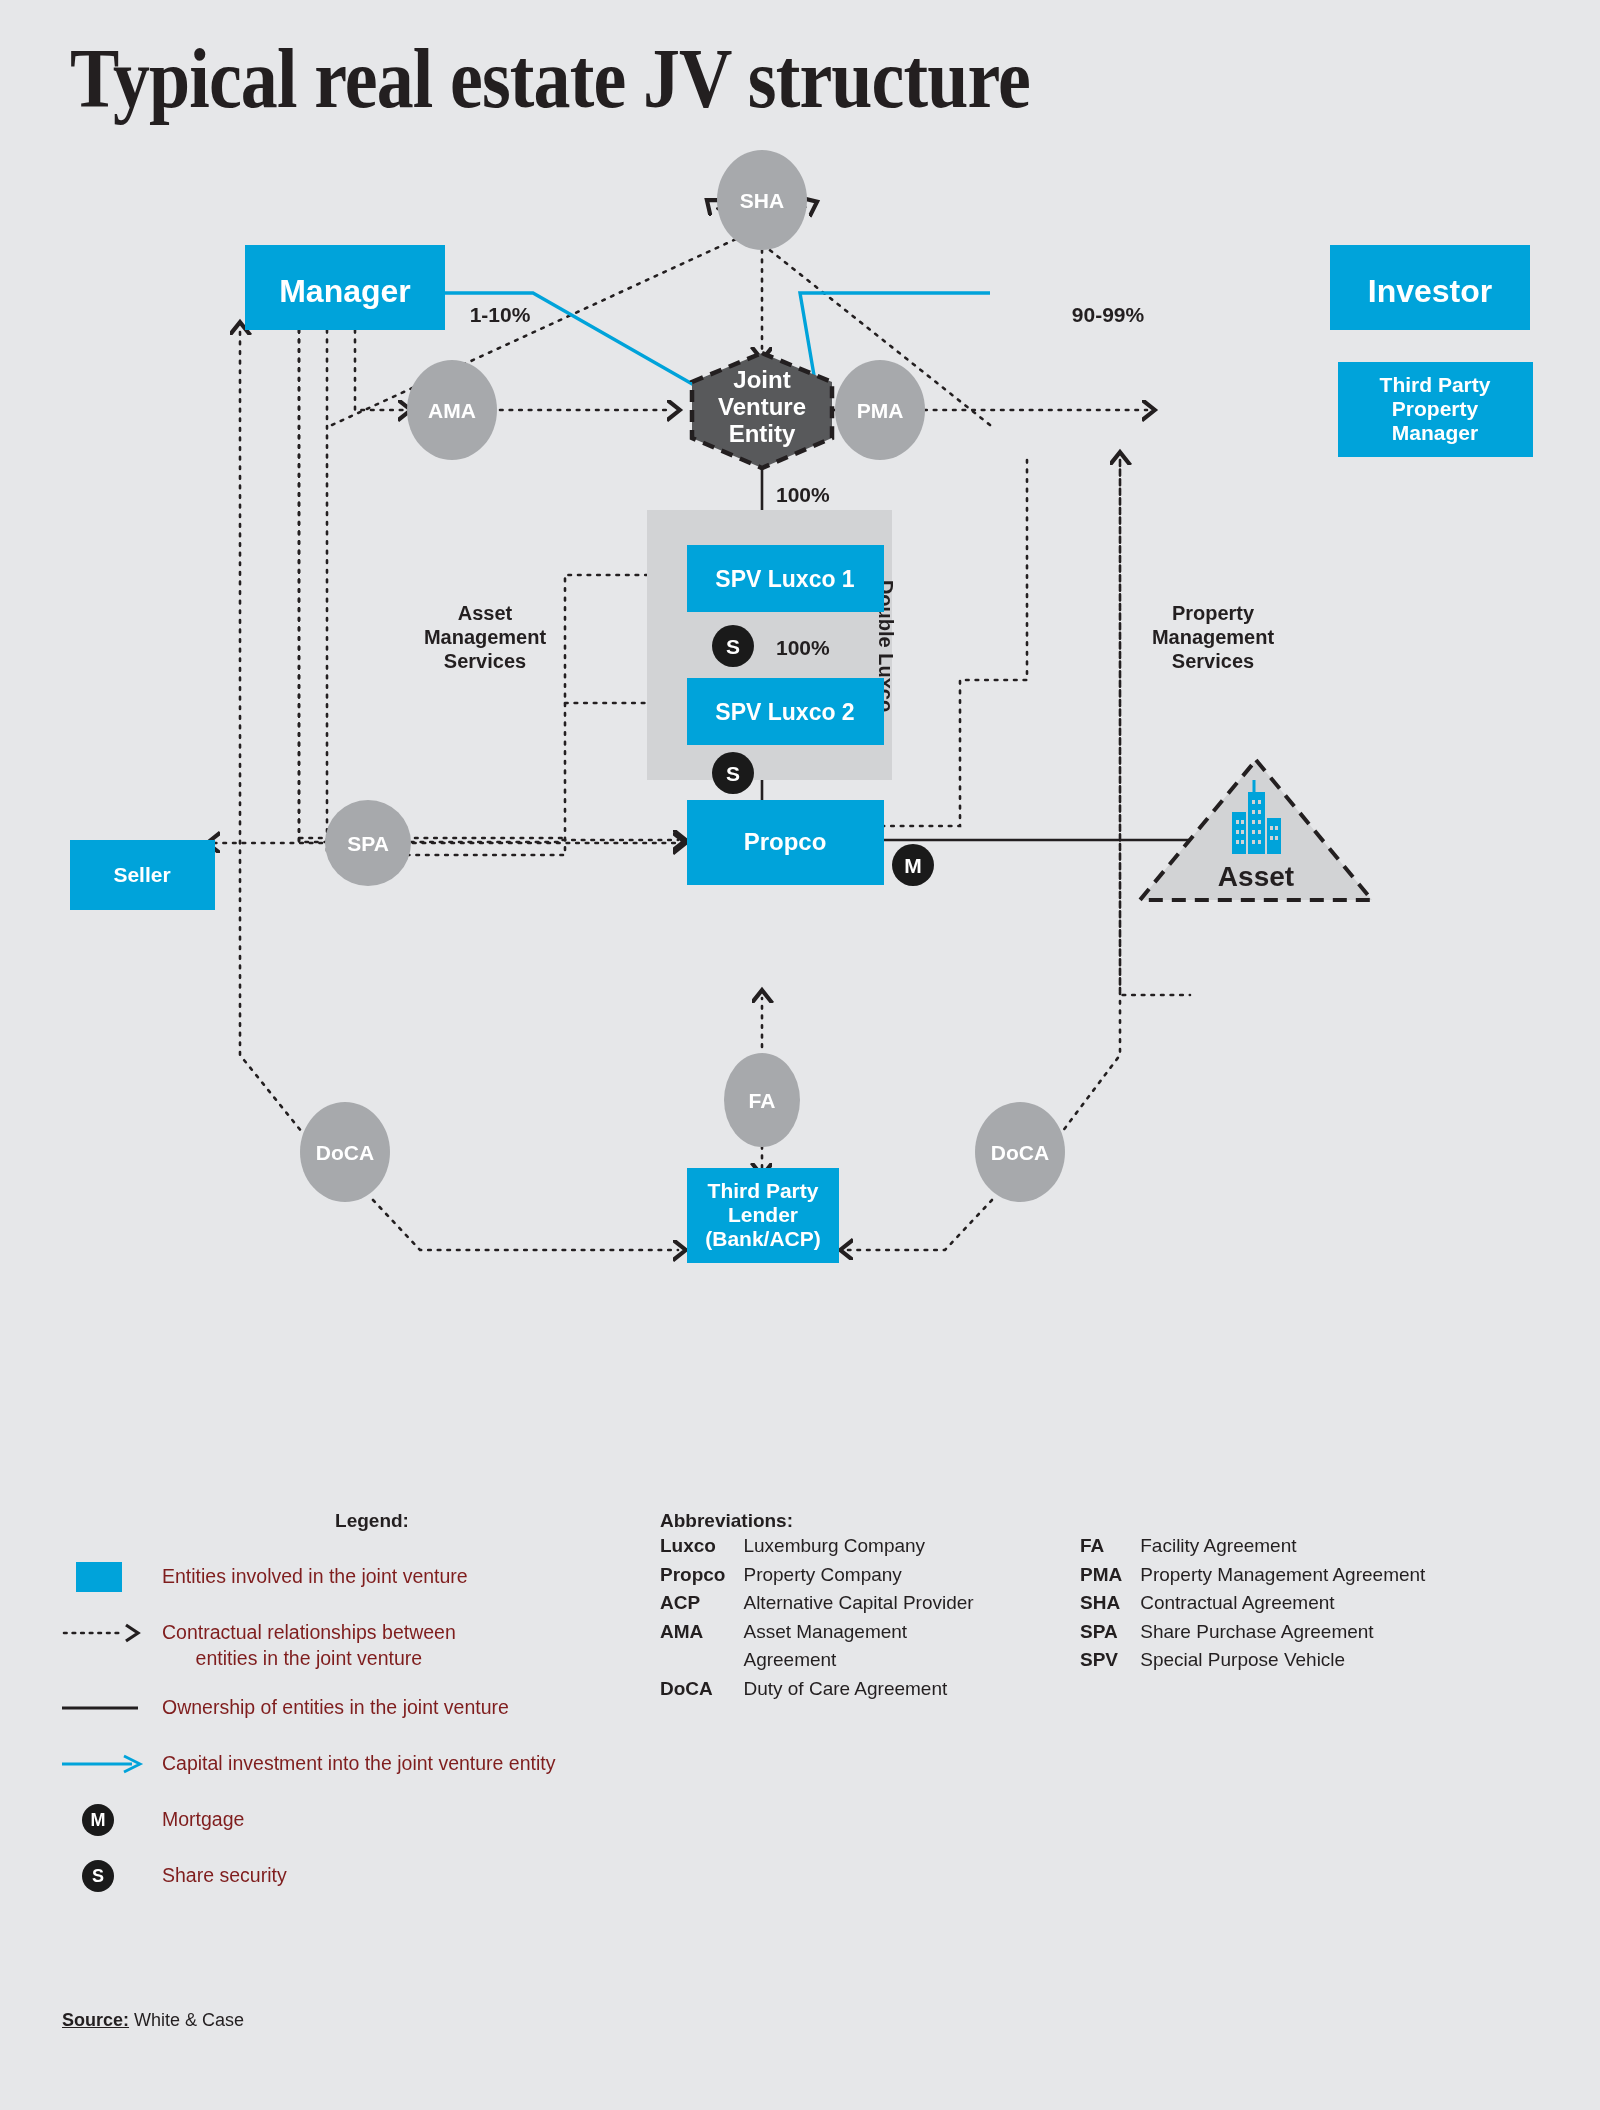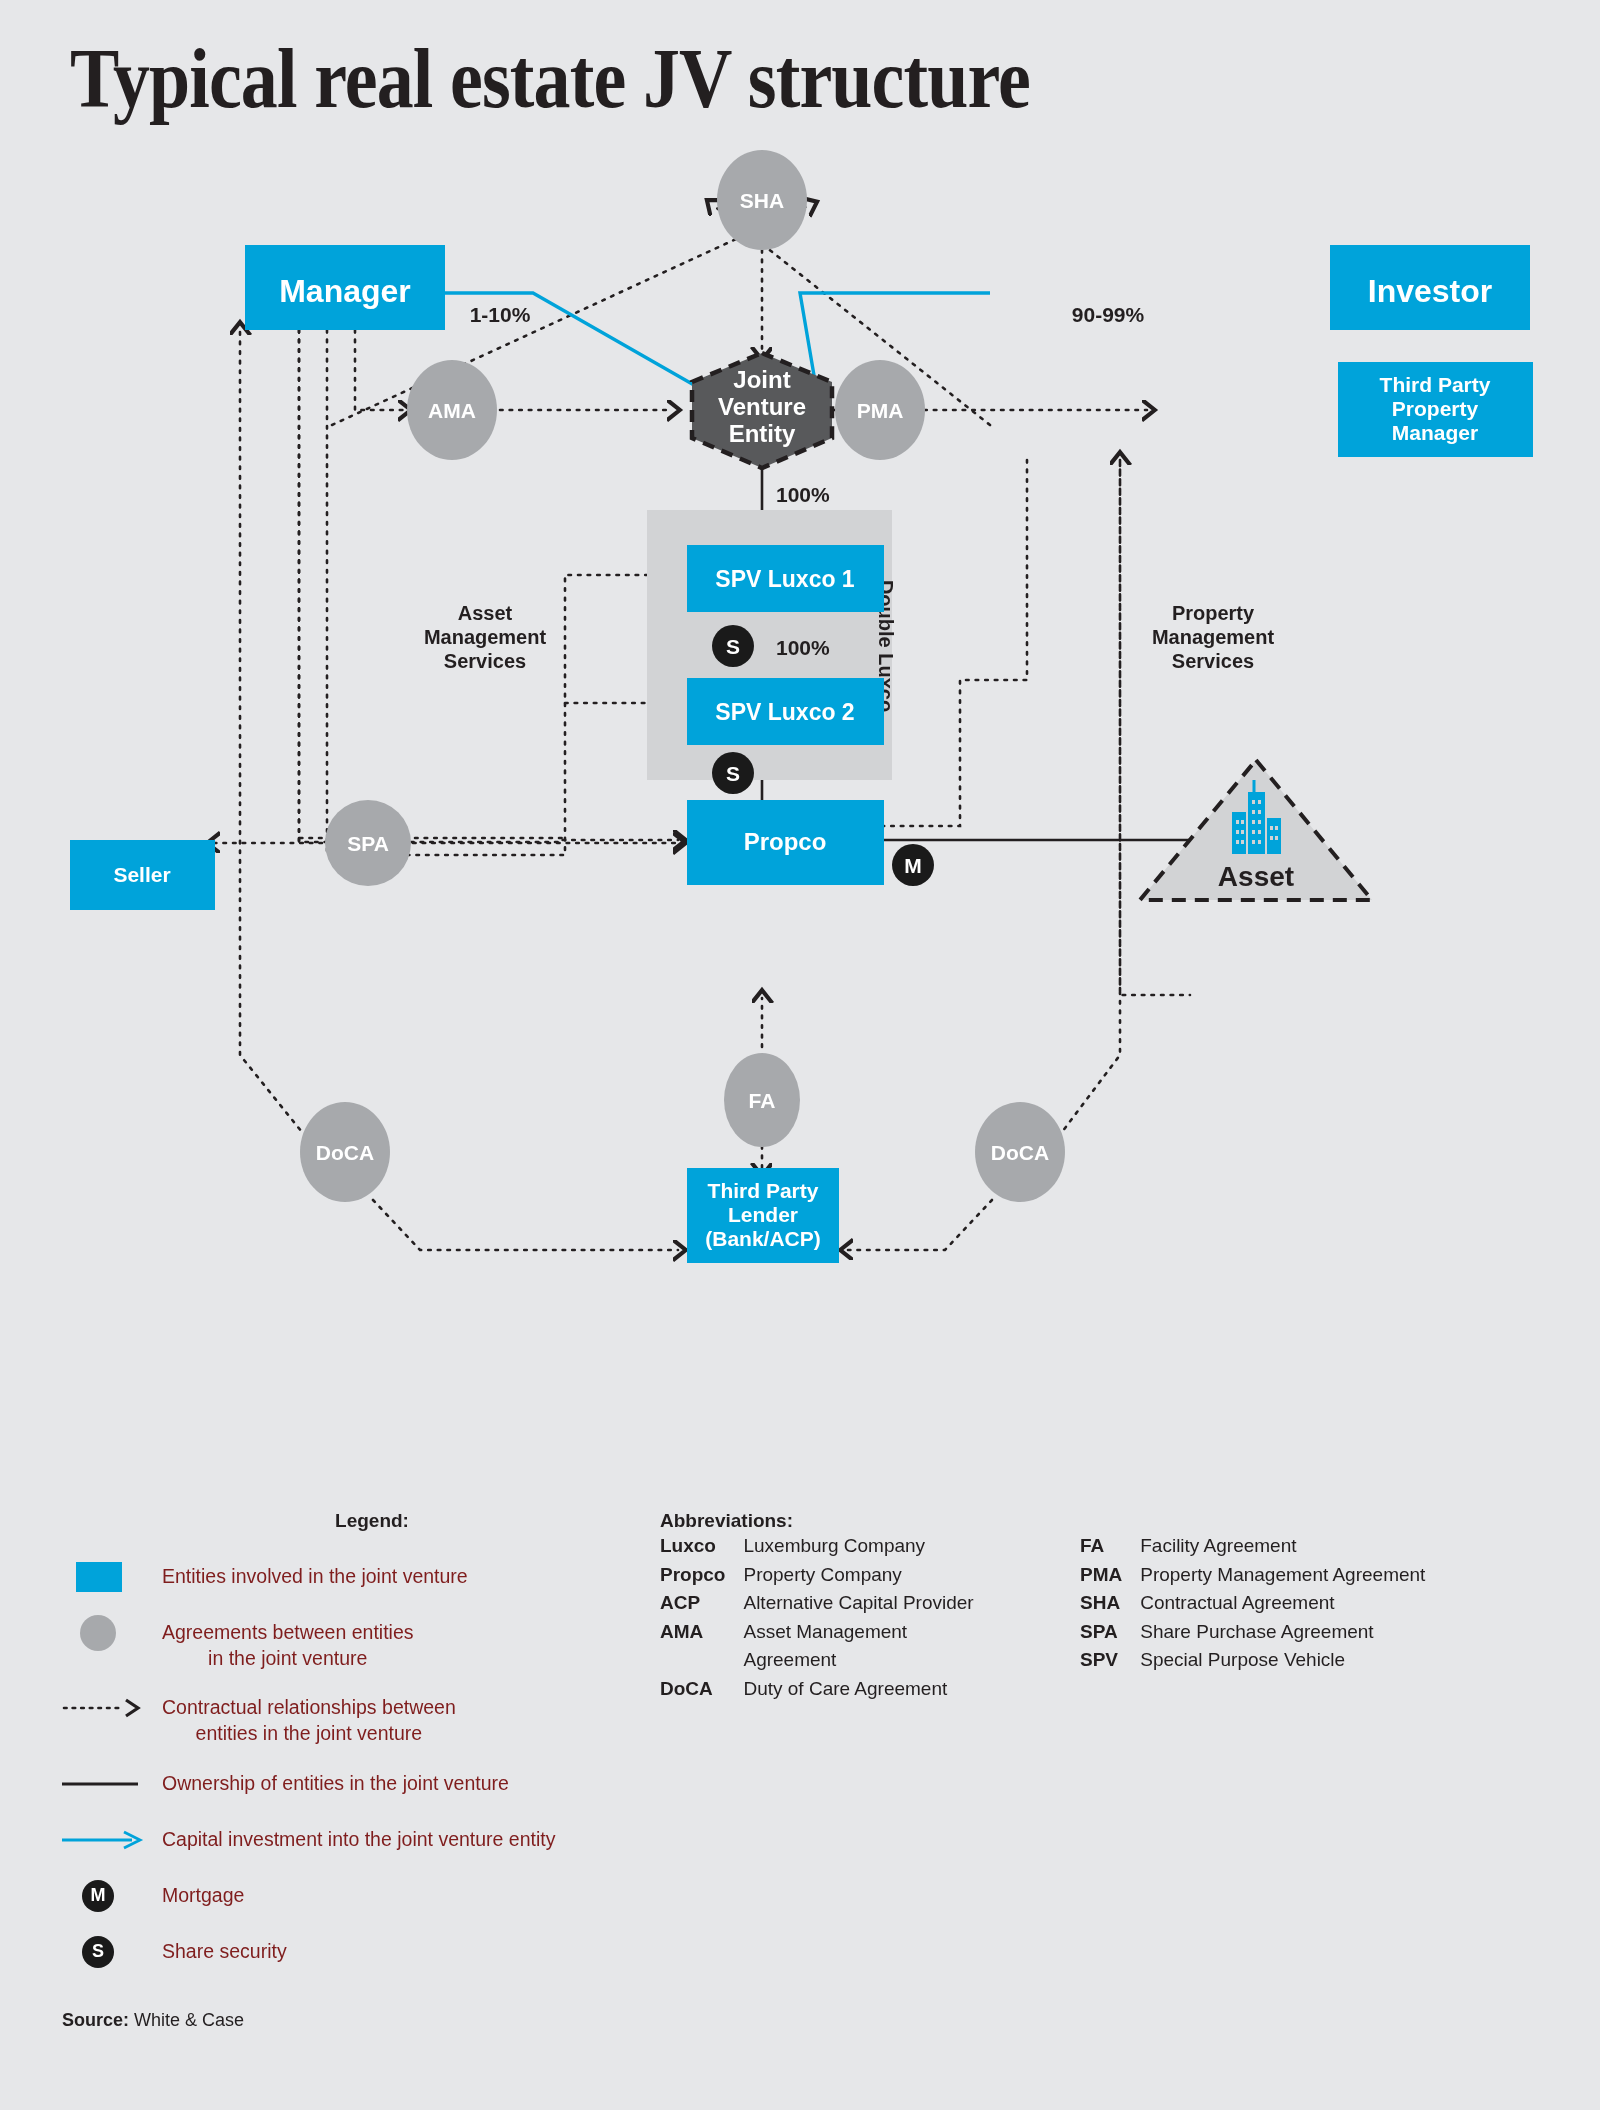--- a/index.html
+++ b/index.html
@@ -35,21 +35,21 @@
     font-size:18px;font-weight:700;display:flex;align-items:center;justify-content:center;margin-left:20px;}
   .abbr-wrap{position:absolute;left:660px;top:1510px;width:900px;}
   .abbr-title{font-size:19px;font-weight:700;}
   .abbr-cols{display:flex;gap:0px;}
   .abbr-col{display:grid;grid-template-columns:auto 1fr;column-gap:18px;row-gap:1px;align-content:start;}
   .abbr-col.left{width:420px;}
   .abbr-col.right{width:460px;}
   .abbr-k{font-size:19px;font-weight:700;line-height:1.45;white-space:nowrap;}
   .abbr-v{font-size:19px;font-weight:400;line-height:1.45;white-space:nowrap;}
   #source{position:absolute;left:62px;top:2010px;font-size:18px;}
-  #source b{font-weight:700;}
+  #source b{font-weight:700;text-decoration:underline;}
   .svg-box-label{font-weight:700;fill:#fff;font-family:"Liberation Sans",sans-serif;}
   .pct{font-weight:700;font-size:21px;fill:#231f20;font-family:"Liberation Sans",sans-serif;}
   .svcs{font-weight:700;font-size:20px;fill:#231f20;font-family:"Liberation Sans",sans-serif;}
   .circ-label{fill:#fff;font-weight:700;font-size:21px;font-family:"Liberation Sans",sans-serif;}
   .badge-label{fill:#fff;font-weight:700;font-size:21px;font-family:"Liberation Sans",sans-serif;}
 </style>
 </head>
 <body>
 
 <div id="page-title">Typical real estate JV structure</div>
@@ -263,27 +263,20 @@
 <div class="legend-wrap">
   <div class="legend-title">Legend:</div>
 
   <div class="legend-row">
     <div class="legend-key">
         <div class="sw-box"></div>
       </div>
     <div class="legend-label">Entities involved in the joint venture</div>
   </div>
 
-  <div class="legend-row">
-    <div class="legend-key">
-        <div class="sw-circle"></div>
-      </div>
-    <div class="legend-label" style="white-space:pre-line">Agreements between entities
-in the joint venture</div>
-  </div>
 
   <div class="legend-row">
     <div class="legend-key">
       <svg width="92" height="20" viewBox="0 0 92 20">
         <line x1="2" y1="10" x2="62" y2="10" stroke="#231f20" stroke-width="2.6" stroke-dasharray="2.6 6" stroke-linecap="round"></line>
         <path d="M64,2 L76,10 L64,18" fill="none" stroke="#231f20" stroke-width="3.2"></path>
       </svg>
     </div>
     <div class="legend-label" style="white-space:pre-line">Contractual relationships between
 entities in the joint venture</div>

